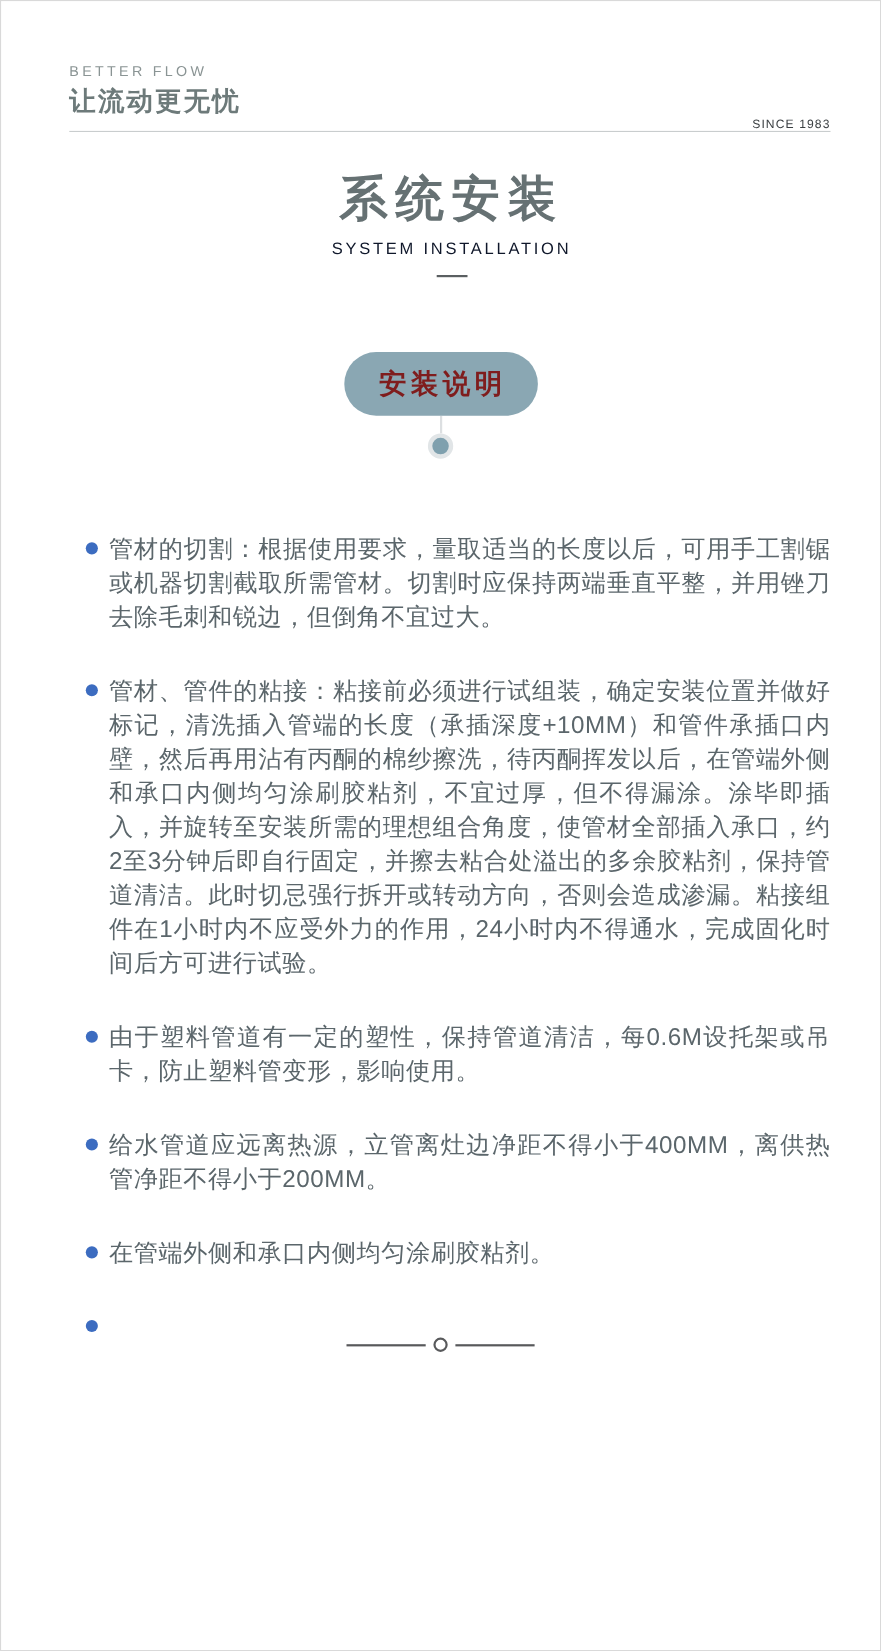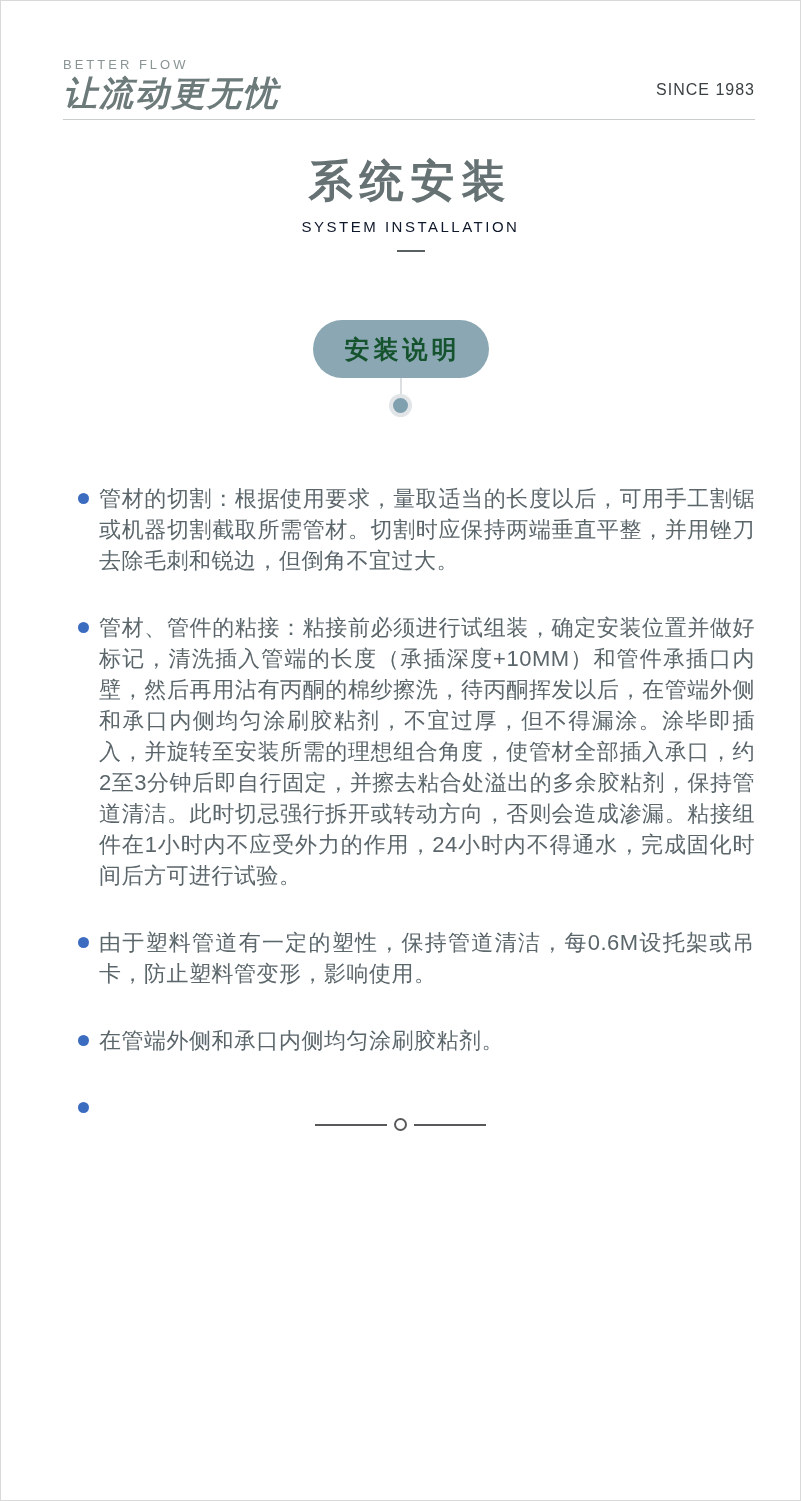--- a/index.html
+++ b/index.html
@@ -11,44 +11,44 @@
 
   
   .header {
     margin:0 45px 0 62px; padding-top:56px; padding-bottom:8px;
     border-bottom:1px solid #c9cdce; position:relative;
   }
   .brand-en {
     font-size:13px; letter-spacing:3px; color:#8a9494; line-height:16px;
   }
   .brand-logo {
-    font-size:34px; font-weight:800; color:#6d7a7a; letter-spacing:2px;
-    line-height:36px; margin-top:2px;font-style:italic;
+    font-size:24px; font-weight:800; color:#6d7a7a; letter-spacing:2px;
+    line-height:36px; margin-top:2px;
   }
   .since {
-    position:absolute; right:0; bottom:20px;
-    font-size:16px; color:#3a3f42; letter-spacing:1px;
+    position:absolute; right:0; bottom:0;
+    font-size:11px; color:#3a3f42; letter-spacing:1px;
   }
 
   
   .title-section { text-align:center; margin-top:32px;padding-left:20px; }
   .page-title {
     font-size:44px; font-weight:bold; color:#667173;
     letter-spacing:7px; line-height:57px; margin:0;
   }
   .page-subtitle {
     font-size:15px; color:#0f172a; letter-spacing:2.5px;
     margin-top:9px; line-height:18px;
   }
   .title-dash { width:28px; height:2px; background:#5a5f61; margin:14px auto 0; }
 
   
   .badge-section { margin-top:68px; text-align:center; }
   .badge-pill {
-    display:inline-block; background:#8aa7b3; color:#14532d;
+    display:inline-block; background:#8aa7b3; color:#7f1d1d;
     font-size:25px; font-weight:bold; letter-spacing:4px;
     padding:14px 28px 14px 32px; border-radius:32px; line-height:30px;
   }
   .badge-connector { width:2px; height:16px; background:#dcdfe1; margin:0 auto; }
   .badge-dot {
     width:15px; height:15px; background:#7fa0ae;
     border:4px solid #e1e5e7; border-radius:50%; margin:0 auto;
   }
 
   
@@ -105,20 +105,24 @@
         <span class="bullet"></span>
         <span class="item-text">管材、管件的粘接：粘接前必须进行试组装，确定安装位置并做好标记，清洗插入管端的长度（承插深度+10MM）和管件承插口内壁，然后再用沾有丙酮的棉纱擦洗，待丙酮挥发以后，在管端外侧和承口内侧均匀涂刷胶粘剂，不宜过厚，但不得漏涂。涂毕即插入，并旋转至安装所需的理想组合角度，使管材全部插入承口，约2至3分钟后即自行固定，并擦去粘合处溢出的多余胶粘剂，保持管道清洁。此时切忌强行拆开或转动方向，否则会造成渗漏。粘接组件在1小时内不应受外力的作用，24小时内不得通水，完成固化时间后方可进行试验。</span>
       </li>
 
 
       <li class="instruction-item">
         <span class="bullet"></span>
         <span class="item-text">由于塑料管道有一定的塑性，保持管道清洁，每0.6M设托架或吊卡，防止塑料管变形，影响使用。</span>
       </li>
 
+      <li class="instruction-item">
+        <span class="bullet"></span>
+        <span class="item-text">给水管道应远离热源，立管离灶边净距不得小于400MM，离供热管净距不得小于200MM。</span>
+      </li>
 
       <li class="instruction-item">
         <span class="bullet"></span>
         <span class="item-text">在管端外侧和承口内侧均匀涂刷胶粘剂。</span>
       </li>
 
       <li class="instruction-item">
         <span class="bullet"></span>
       </li>
     </ul>

